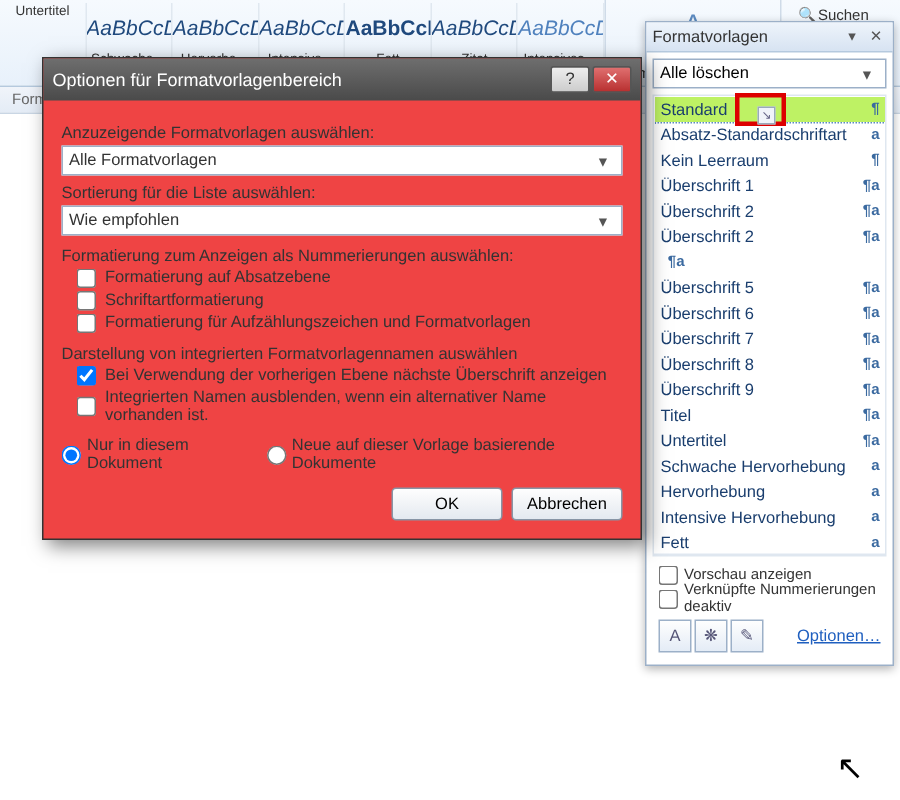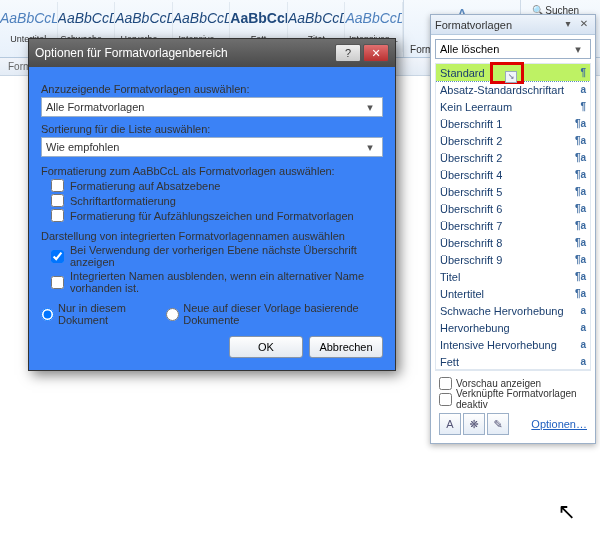--- a/index.html
+++ b/index.html
@@ -35,46 +35,45 @@
   .style-row.sel { background: #bef264; outline: 1px dotted #5b8ac0; }
   .style-row .nm { flex: 1; overflow: hidden; white-space: nowrap; }
   .style-row .mk { width: 16px; text-align: right; font-size: 10px; color: #3b6aa0; font-weight: bold; }
   .pane-footer { border-top: 1px solid #dfe7f0; padding: 4px; }
   .pane-chk { font-size: 10px; color: #333; display: flex; align-items: center; height: 16px; }
   .pane-chk input { margin: 0 4px 0 0; }
   .pane-tools { display: flex; align-items: center; margin-top: 6px; }
   .tool-btn { width: 22px; height: 22px; border: 1px solid #9cb0c8; background: linear-gradient(#fefefe,#e4ecf6); margin-right: 2px; font-size: 11px; color: #557; text-align: center; line-height: 20px; cursor: pointer; }
   .opt-link { margin-left: auto; font-size: 11px; color: #1f5fbf; text-decoration: underline; cursor: pointer; }
   
-  .dialog { position: absolute; top: 38px; left: 28px; width: 368px; background: #3b82f6; border: 1px solid #333; box-shadow: 4px 4px 12px rgba(0,0,0,0.5); }
+  .dialog { position: absolute; top: 38px; left: 28px; width: 400px; background: #ef4444; border: 1px solid #333; box-shadow: 4px 4px 12px rgba(0,0,0,0.5); }
   .dlg-title { height: 28px; background: linear-gradient(#6e6e6e,#4a4a4a); color: #fff; display: flex; align-items: center; padding: 0 6px; font-size: 12px; }
   .dlg-title .t { flex: 1; }
   .dlg-title .wbtn { width: 26px; height: 18px; margin-left: 2px; background: linear-gradient(#eee,#ccc); border: 1px solid #555; font-size: 11px; text-align: center; line-height: 16px; color: #333; cursor: pointer; border-radius: 2px; }
   .dlg-title .wbtn.close { background: linear-gradient(#e07070,#b83030); color: #fff; }
   .dlg-body { padding: 10px 12px 12px; font-size: 11px; color: #333; }
   .dlg-lbl { margin: 6px 0 2px; text-decoration-style: dotted; }
   .dlg-select { width: 100%; height: 20px; border: 1px solid #9cb0c8; background: #fff; font-size: 11px; padding: 0 4px; display: flex; align-items: center; justify-content: space-between; }
   .dlg-select .arrow { width: 16px; text-align: center; color: #555; }
-  .chk-row { display: flex; align-items: center; margin: 2px 0 2px 10px; font-size: 11px; }
+  .chk-row { display: flex; margin: 2px 0 2px 10px; font-size: 11px; }
   .chk-row input { margin: 0 6px 0 0; }
   .radio-row { display: flex; align-items: center; margin: 8px 0 4px; font-size: 11px; }
   .radio-row label { display: flex; align-items: center; margin-right: 14px; }
   .radio-row input { margin: 0 4px 0 0; }
   .dlg-btns { display: flex; justify-content: flex-end; margin-top: 10px; }
   .dlg-btn { width: 74px; height: 22px; margin-left: 6px; border: 1px solid #8895a6; background: linear-gradient(#fefefe,#e4e9f0); font-size: 11px; cursor: pointer; border-radius: 3px; }
   
   .cursor { position: absolute; right: 24px; bottom: 8px; font-size: 22px; color: #000; pointer-events: none; text-shadow: 1px 1px 0 #fff; }
 </style>
 </head>
 <body>
 
 <div class="ribbon">
   <div class="style-gallery" id="style-gallery">
       <div class="style-tile">
-        <div class="style-preview blue">AaBbCcL</div>
         <div class="style-name">Untertitel</div>
       </div>
       <div class="style-tile">
         <div class="style-preview ">AaBbCcDı</div>
         <div class="style-name">Schwache…</div>
       </div>
       <div class="style-tile">
         <div class="style-preview ">AaBbCcDı</div>
         <div class="style-name">Hervorhe…</div>
       </div>
@@ -157,21 +156,20 @@
         </div>
         <div class="style-row">
           <span class="nm">Überschrift 2</span>
           <span class="mk">¶a</span>
         </div>
         <div class="style-row">
           <span class="nm">Überschrift 2</span>
           <span class="mk">¶a</span>
         </div>
         <div class="style-row">
-          <span class="nm">Überschrift 4</span>
           <span class="mk">¶a</span>
         </div>
         <div class="style-row">
           <span class="nm">Überschrift 5</span>
           <span class="mk">¶a</span>
         </div>
         <div class="style-row">
           <span class="nm">Überschrift 6</span>
           <span class="mk">¶a</span>
         </div>
@@ -212,21 +210,21 @@
           <span class="mk">a</span>
         </div>
       </div>
     <div class="pane-footer">
       <label class="pane-chk">
           <input type="checkbox" style="">
           <span>Vorschau anzeigen</span>
         </label>
       <label class="pane-chk">
           <input type="checkbox" style="">
-          <span>Verknüpfte Formatvorlagen deaktiv</span>
+          <span>Verknüpfte Nummerierungen deaktiv</span>
         </label>
       <div class="pane-tools">
         <div class="tool-btn">A</div>
         <div class="tool-btn">❋</div>
         <div class="tool-btn">✎</div>
         <span class="opt-link">Optionen…</span>
       </div>
     </div>
   </div>
 </div>
@@ -241,21 +239,21 @@
     <div class="dlg-lbl">Anzuzeigende Formatvorlagen auswählen:</div>
     <div class="dlg-select">
       <span>Alle Formatvorlagen</span>
         <span class="arrow">▾</span>
     </div>
     <div class="dlg-lbl">Sortierung für die Liste auswählen:</div>
     <div class="dlg-select">
       <span>Wie empfohlen</span>
         <span class="arrow">▾</span>
     </div>
-    <div class="dlg-lbl" style="text-decoration:none;margin-top:8px">Formatierung zum AaBbCcL als Formatvorlagen auswählen:</div>
+    <div class="dlg-lbl" style="text-decoration:none;margin-top:8px">Formatierung zum Anzeigen als Nummerierungen auswählen:</div>
     <label class="chk-row">
         <input type="checkbox" style="">
         <span>Formatierung auf Absatzebene</span>
       </label>
     <label class="chk-row">
         <input type="checkbox" style="">
         <span>Schriftartformatierung</span>
       </label>
     <label class="chk-row">
         <input type="checkbox" style="">

